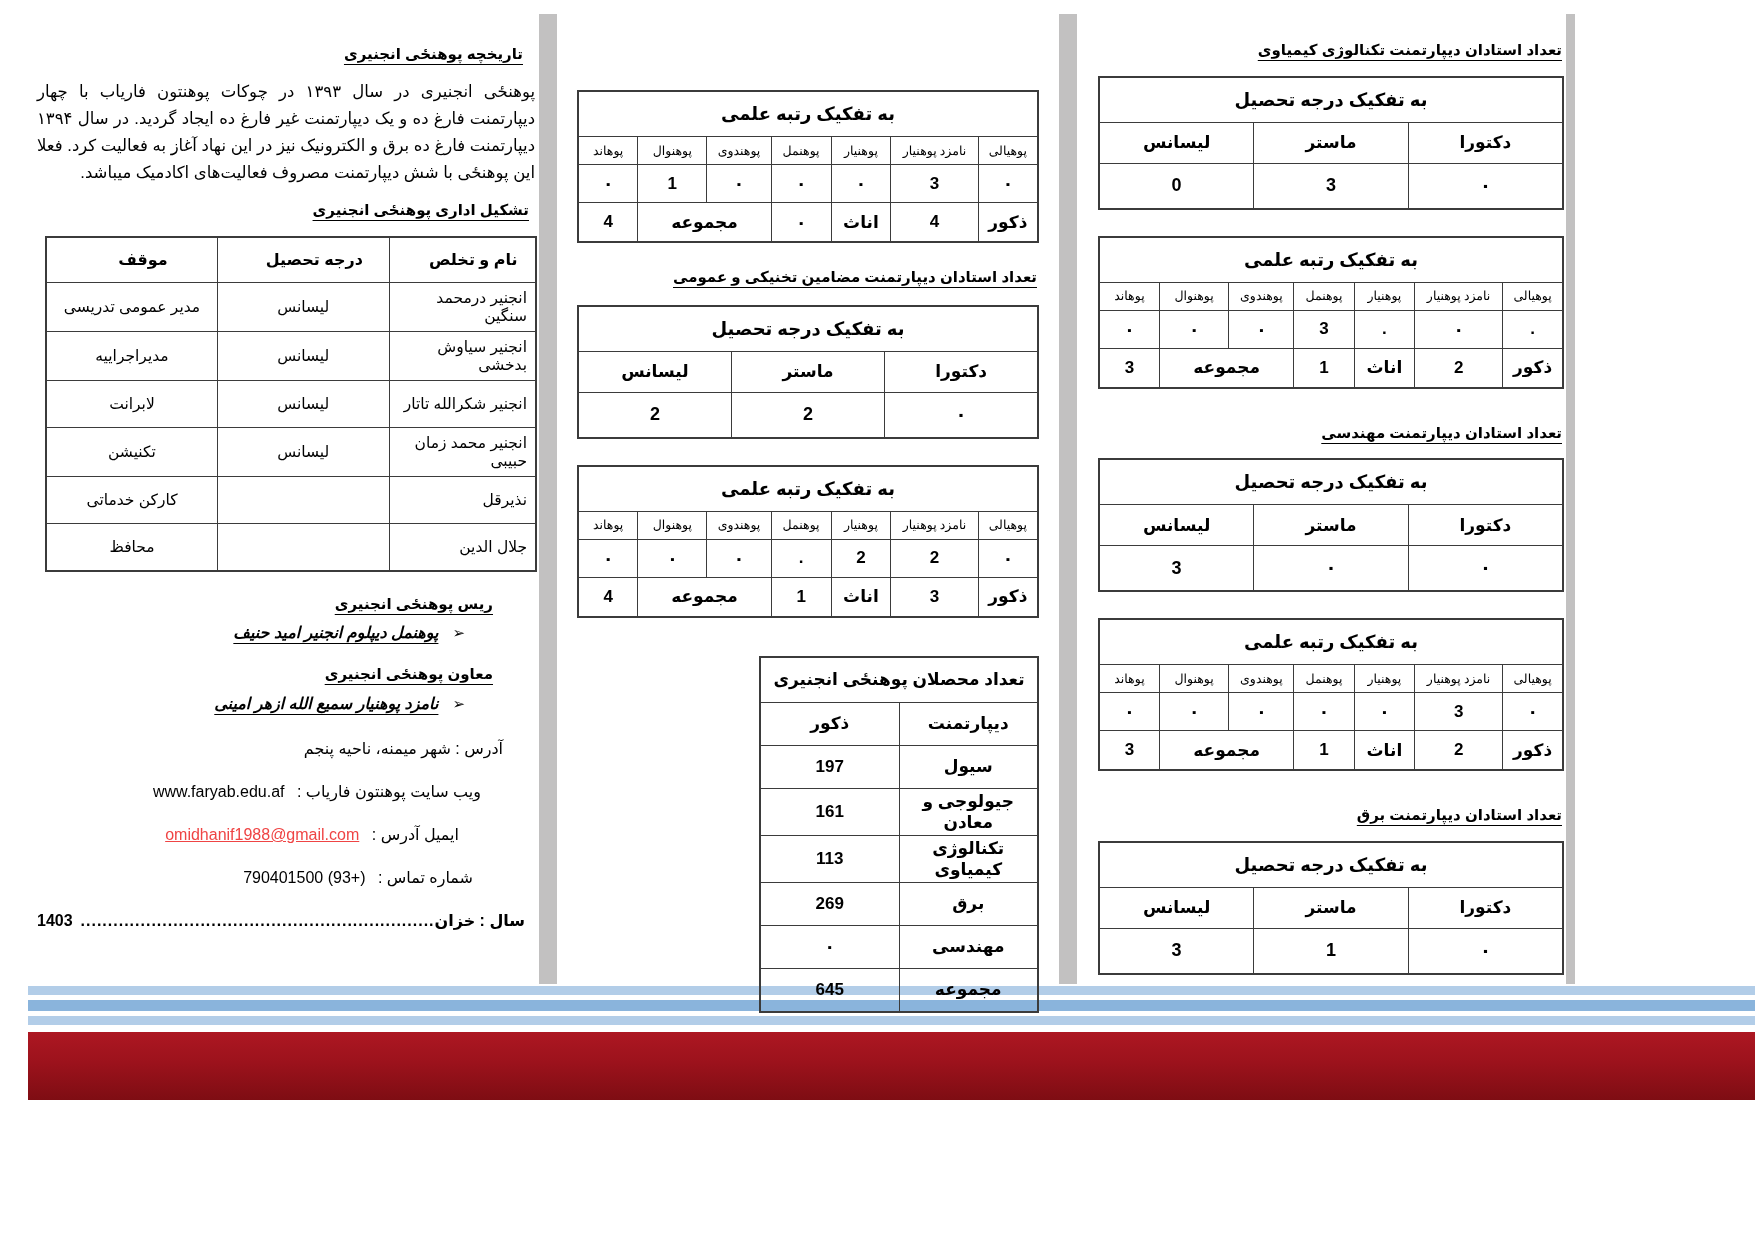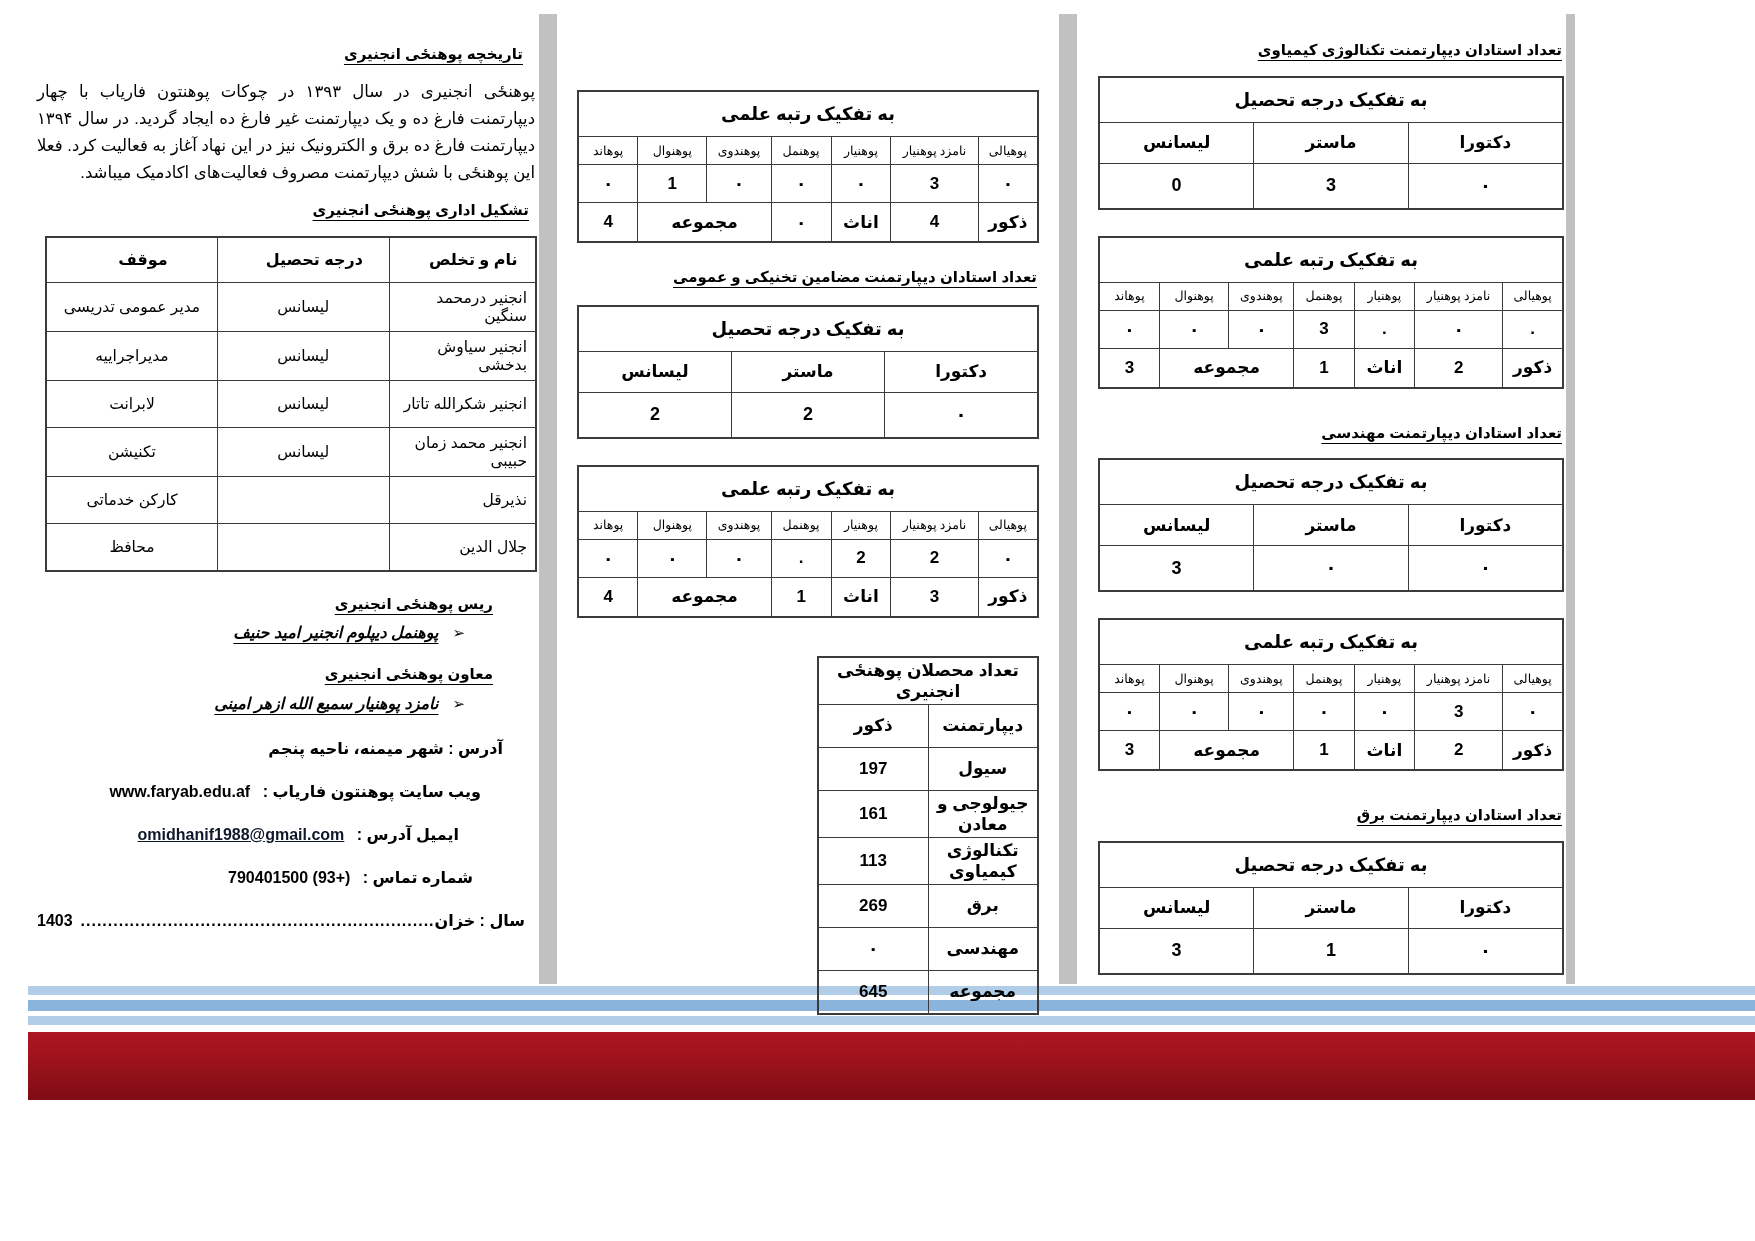--- a/index.html
+++ b/index.html
@@ -29,46 +29,46 @@
   .deg-head td{font-weight:bold;font-size:17px;height:36px;}
   .deg-val td{font-weight:bold;font-size:18px;height:40px;}
   .rank-head td{font-size:12.5px;height:25px;font-family:"Liberation Serif","DejaVu Serif",serif;padding:1px 2px;}
   .rank-val td{font-weight:bold;font-size:17px;height:33px;}
   .rank-sum td{font-weight:bold;font-size:17px;height:34px;}
   col.c-yali{width:13%;}col.c-namzad{width:19%;}col.c-yar{width:13%;}col.c-mal{width:13%;}
   col.c-dwy{width:14%;}col.c-wal{width:15%;}col.c-and{width:13%;}
 
   .col-mid .rank-table.first{margin-top:76px;}
   .mid-title{margin:24px 2px 18px 0;}
-  .students-table{width:222px;margin-top:38px;}
+  .students-table{width:280px;margin-top:38px;}
   .students-table td{font-weight:bold;font-size:17px;height:38px;}
   .students-table .st-title td{font-size:17px;height:40px;}
 
   .history-title{margin:30px 14px 14px 0;}
   .history-text{
     font-size:16.5px;line-height:1.65;text-align:justify;margin:0 2px 14px 0;
   }
   .admin-title{margin:12px 8px 16px 0;}
   .admin-table{width:492px;}
   .admin-table td{font-size:15.5px;padding:6px 8px;}
   .admin-head td{font-weight:bold;font-size:16px;height:32px;padding-left:30px;}
   .admin-table td.a-name{text-align:right;height:34px;}
   col.c-an{width:30%;}col.c-ad{width:35%;}col.c-ap{width:35%;}
 
   .sub-head{margin:22px 44px 10px 0;}
   .bullet-line{margin:10px 72px 18px 0;font-weight:bold;font-size:16px;}
   .bullet-icon{display:inline-block;margin-left:14px;font-size:15px;}
   .bullet-text{text-decoration:underline;text-underline-offset:5px;font-style:italic;}
-  .contact-line{font-weight:bold;font-size:16px;margin-bottom:24px;}
+  .contact-line{font-weight:normal;font-size:16px;margin-bottom:24px;}
   .c-address{margin:26px 34px 24px 0;}
   .c-web{margin-right:56px;}
   .c-email{margin-right:78px;}
   .c-phone{margin-right:64px;}
   .ltr{direction:ltr;unicode-bidi:embed;display:inline-block;margin-right:8px;}
-  .email-link{color:#0f172a;text-decoration:underline;cursor:pointer;}
+  .email-link{color:#ef4444;text-decoration:underline;cursor:pointer;}
   .year-line{display:flex;align-items:flex-end;font-weight:bold;font-size:16px;margin:4px 12px 0 0;}
   .year-dots{flex:1;white-space:nowrap;overflow:hidden;letter-spacing:1px;}
 
   .footer{margin-left:28px;}
   .stripe{width:100%;}
   .s1{height:9px;background:#b2cde8;margin-top:2px;}
   .g{height:5px;background:#fff;}
   .s2{height:11px;background:#8ab4dc;}
   .s3{height:9px;background:#b2cde8;}
   .red-band{height:68px;margin-top:7px;background:linear-gradient(180deg,#ad1722 0%,#9c121c 45%,#7e0d13 100%);}

